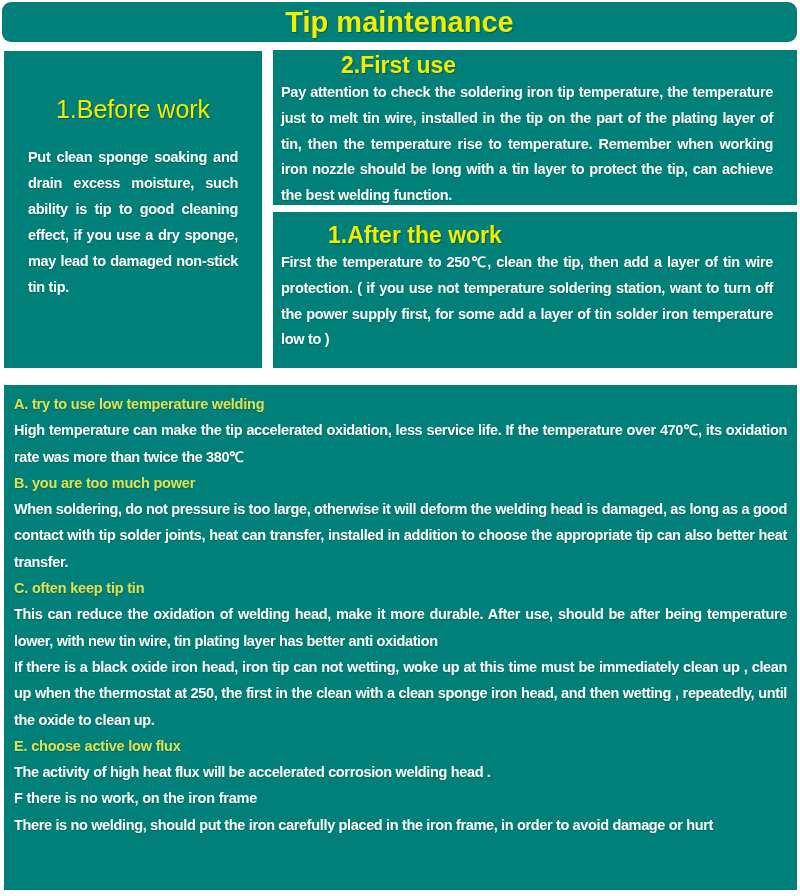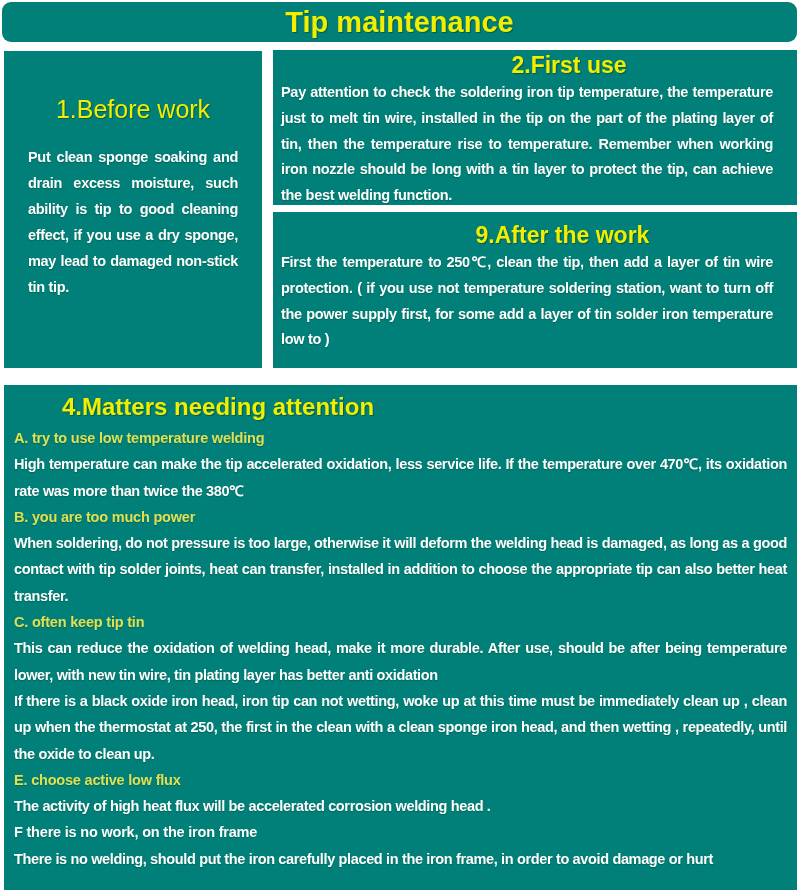--- a/index.html
+++ b/index.html
@@ -39,21 +39,20 @@
     letter-spacing:-0.3px;
     line-height:26px;text-align:justify;
     text-shadow:0 1px 1px rgba(0,70,45,.45);
   }
   
   .panel-first{left:273px;top:50px;width:524px;height:155px;}
   .panel-first h2, .panel-after h2{
     margin:2px 0 0 68px;
     font-size:23px;font-weight:bold;color:#F2EE00;
     text-shadow:1px 1px 1px rgba(0,60,40,.55);
-    text-align:center;
   }
   .panel-first p, .panel-after p{
     margin:1px 16px 0 0;padding:0 8px;
     font-size:14.5px;font-weight:bold;color:#ffffff;
     letter-spacing:-0.3px;
     line-height:25.8px;text-align:justify;
     text-shadow:0 1px 1px rgba(0,70,45,.45);
   }
   
   .panel-after{left:273px;top:212px;width:524px;height:156px;}
@@ -94,26 +93,25 @@
     <h2>1.Before work</h2>
     <p>Put clean sponge soaking and drain excess   moisture, such ability is tip to good cleaning   effect, if you use a dry sponge, may lead to damaged non-stick tin tip.</p>
   </section>
 
   <section class="panel panel-first">
     <h2>2.First use</h2>
     <p>Pay attention to check the soldering iron tip temperature, the temperature just to melt tin wire,   installed in the tip on the part of the plating layer of tin, then the temperature rise to temperature.   Remember when working iron nozzle should be long with a tin layer   to protect the tip, can achieve the best welding function.</p>
   </section>
 
   <section class="panel panel-after">
-    <h2>9.After the work</h2>
+    <h2>1.After the work</h2>
     <p>First the temperature to 250℃, clean the tip, then add a layer of tin wire protection. ( if you use not temperature soldering station, want   to turn off   the   power   supply   first, for some add a layer of tin solder iron temperature low to )</p>
   </section>
 
   <section class="panel panel-matters">
-    <h2>4.Matters needing attention</h2>
 
     <div class="section">
       <p class="label">A. try to use low temperature welding</p>
       <p class="body">High temperature can make the tip accelerated oxidation, less service life. If the temperature over 470℃,   its oxidation rate was more than twice the 380℃</p>
     </div>
 
     <div class="section">
       <p class="label">B. you are too much power</p>
       <p class="body">When soldering, do not pressure is too large,   otherwise it will deform the welding head is damaged, as long as a good contact with tip solder joints, heat can transfer, installed in addition to choose   the appropriate tip can also better heat transfer.</p>
     </div>

